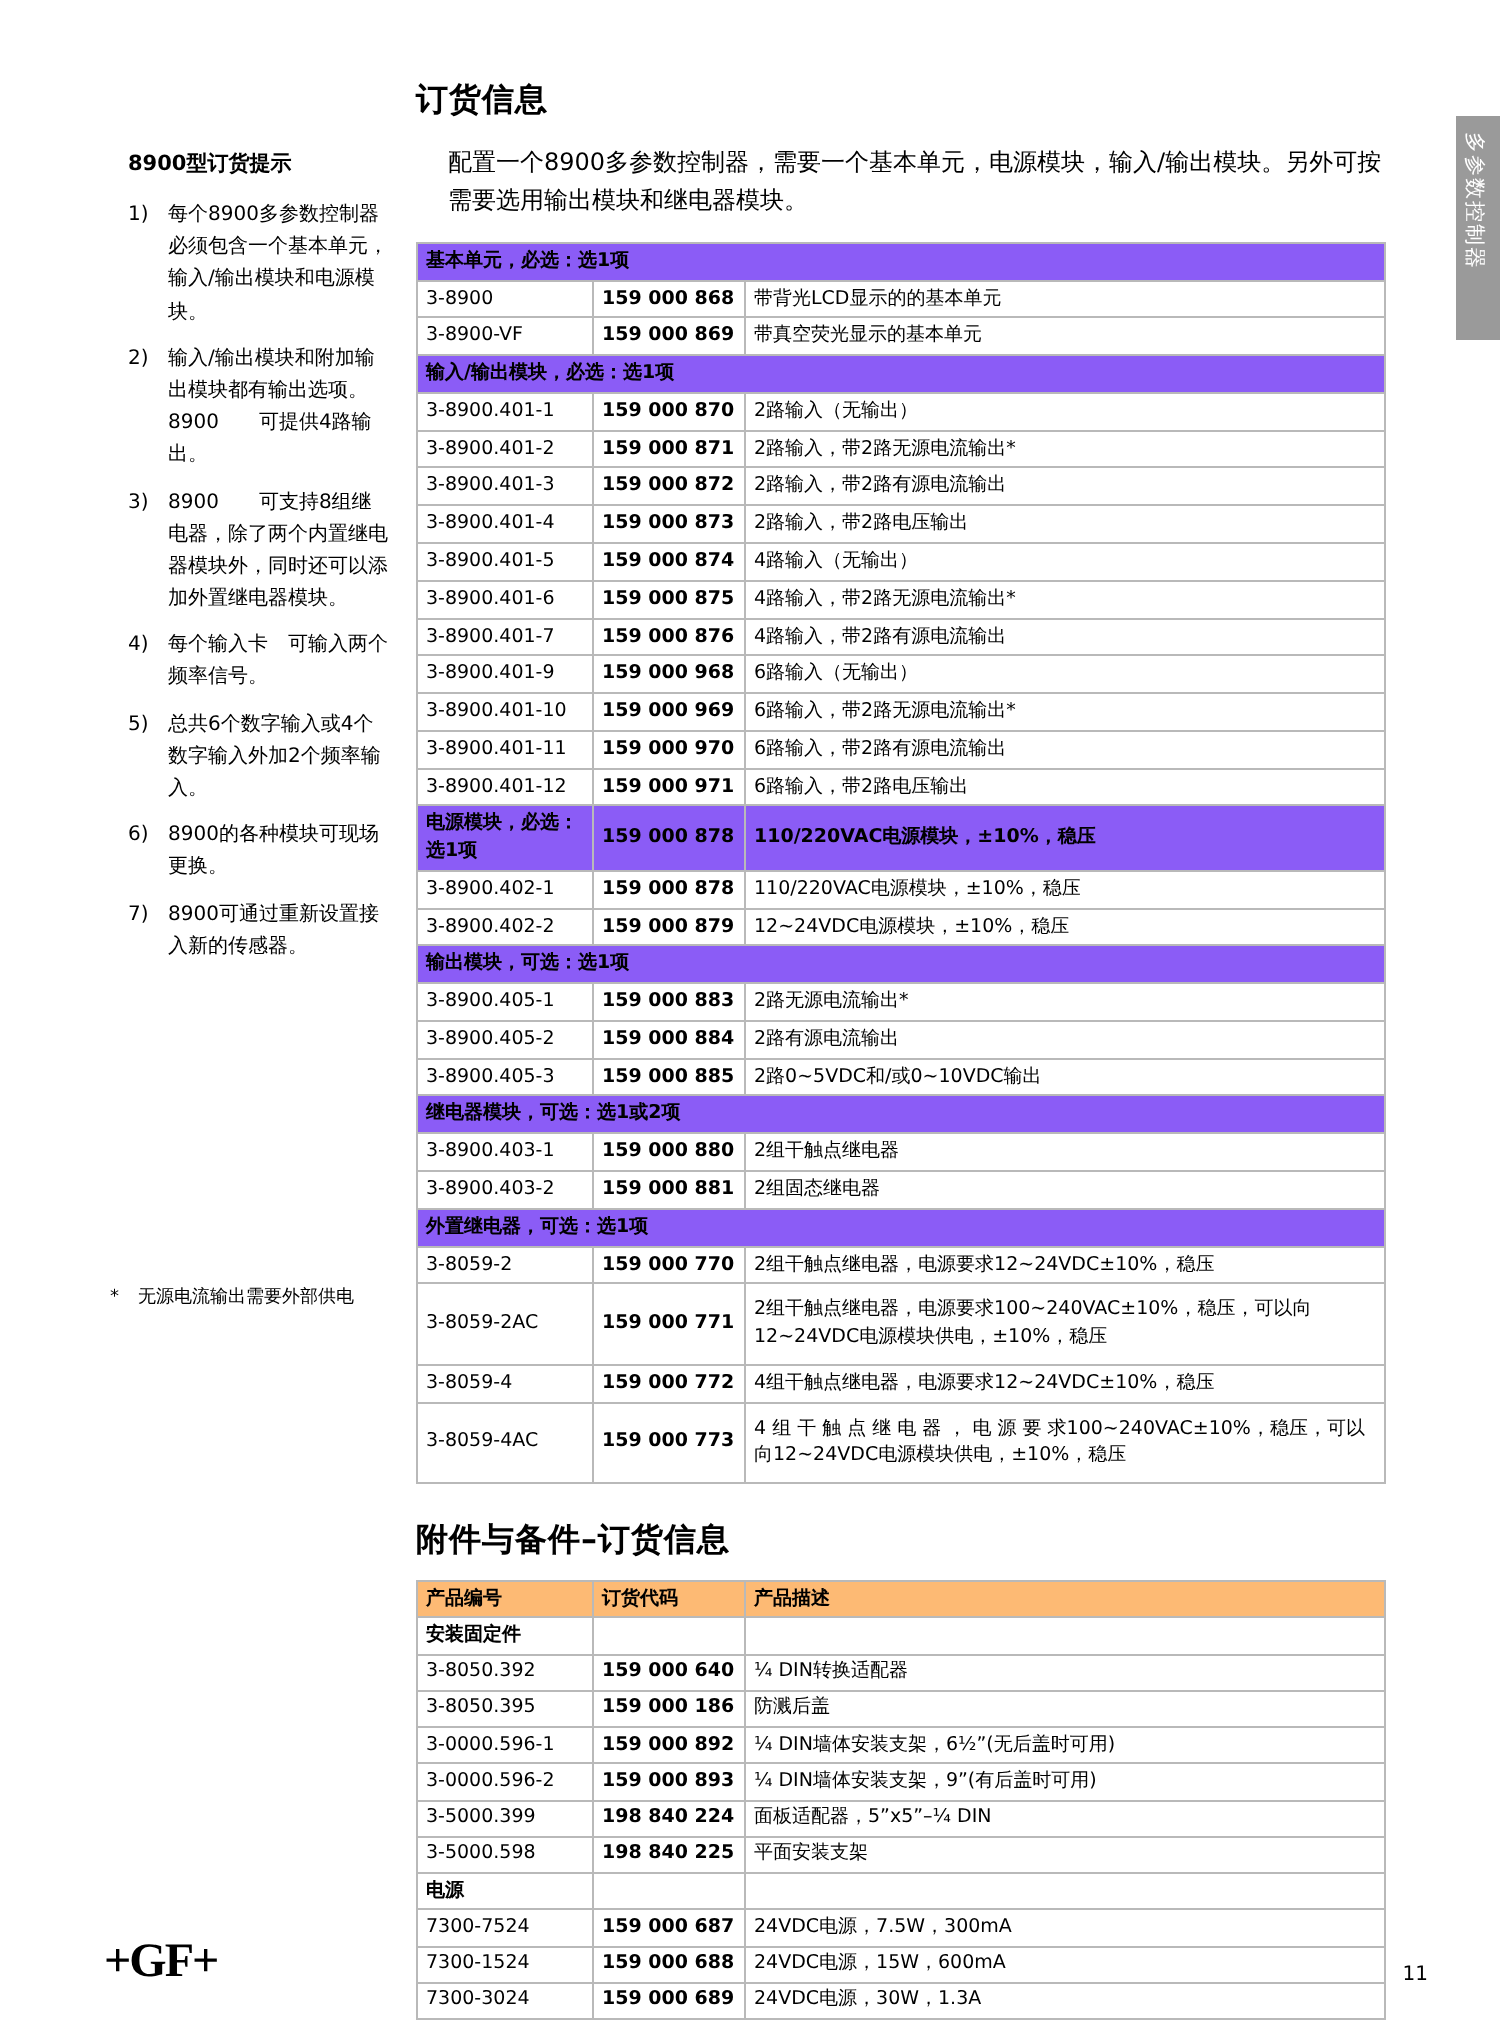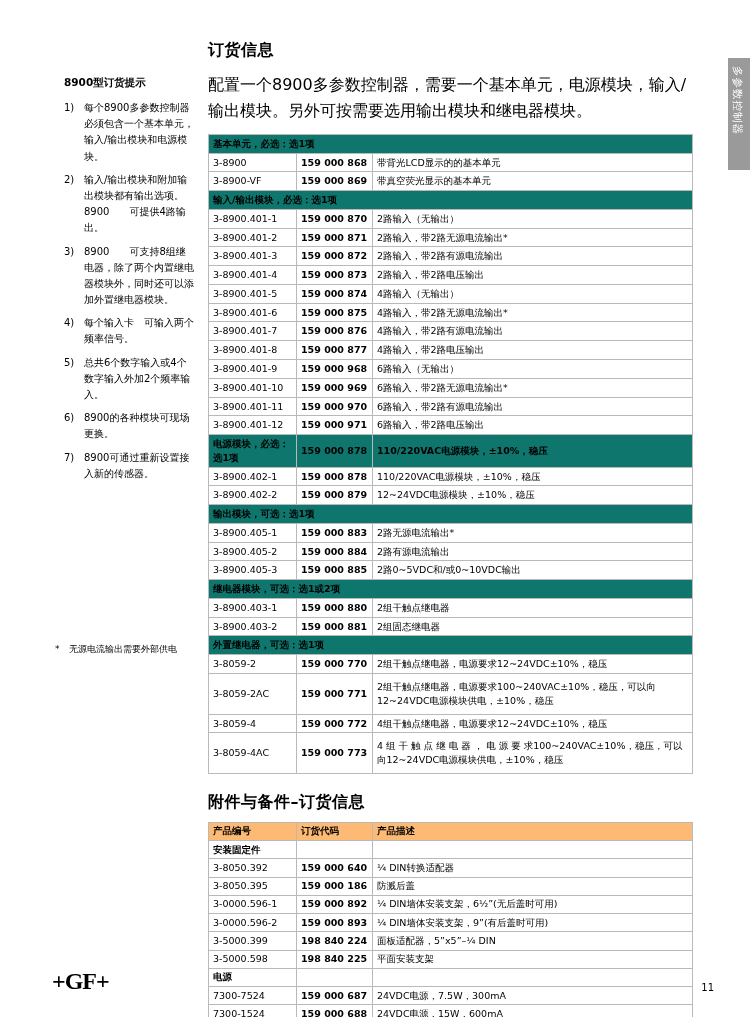--- a/index.html
+++ b/index.html
@@ -78,41 +78,42 @@
     top: 40px;
     width: 485px;
   }
   h1.section-title {
     font-size: 16px;
     font-weight: bold;
     margin: 0 0 11px 0;
     letter-spacing: 0.5px;
   }
   .intro {
-    font-size: 16px;
+    font-size: 12px;
     line-height: 1.62;
     margin-bottom: 10px;
+    margin-left: 16px;
   }
 
   table.order {
     border-collapse: collapse;
     width: 485px;
     font-size: 9.5px;
   }
   table.order td {
     border: 1px solid #b9b9b9;
     padding: 2px 4px 2px 4px;
     vertical-align: middle;
     line-height: 1.45;
     background: #ffffff;
   }
   table.order td.code { width: 88px; }
   table.order td.ord { width: 76px; font-weight: bold; }
   table.order tr.group td {
-    background: #0f766e;
+    background: #8b5cf6;
     font-weight: bold;
   }
   table.order tr.group td.g-left { font-weight: bold; }
   table.order tr.group td.g-mid { font-weight: bold; }
   table.order tr.tall td { padding-top: 6px; padding-bottom: 6px; }
 
   h2.section-title2 {
     font-size: 16px;
     font-weight: bold;
     margin: 18px 0 9px 0;
@@ -258,25 +259,20 @@
         <td class="code">3-8900.401-6</td>
         <td class="ord">159 000 875</td>
         <td>4路输入，带2路无源电流输出*</td>
       </tr>
       <tr>
         <td class="code">3-8900.401-7</td>
         <td class="ord">159 000 876</td>
         <td>4路输入，带2路有源电流输出</td>
       </tr>
       <tr>
-        <td class="code">3-8900.401-8</td>
-        <td class="ord">159 000 877</td>
-        <td>4路输入，带2路电压输出</td>
-      </tr>
-      <tr>
         <td class="code">3-8900.401-9</td>
         <td class="ord">159 000 968</td>
         <td>6路输入（无输出）</td>
       </tr>
       <tr>
         <td class="code">3-8900.401-10</td>
         <td class="ord">159 000 969</td>
         <td>6路输入，带2路无源电流输出*</td>
       </tr>
       <tr>

